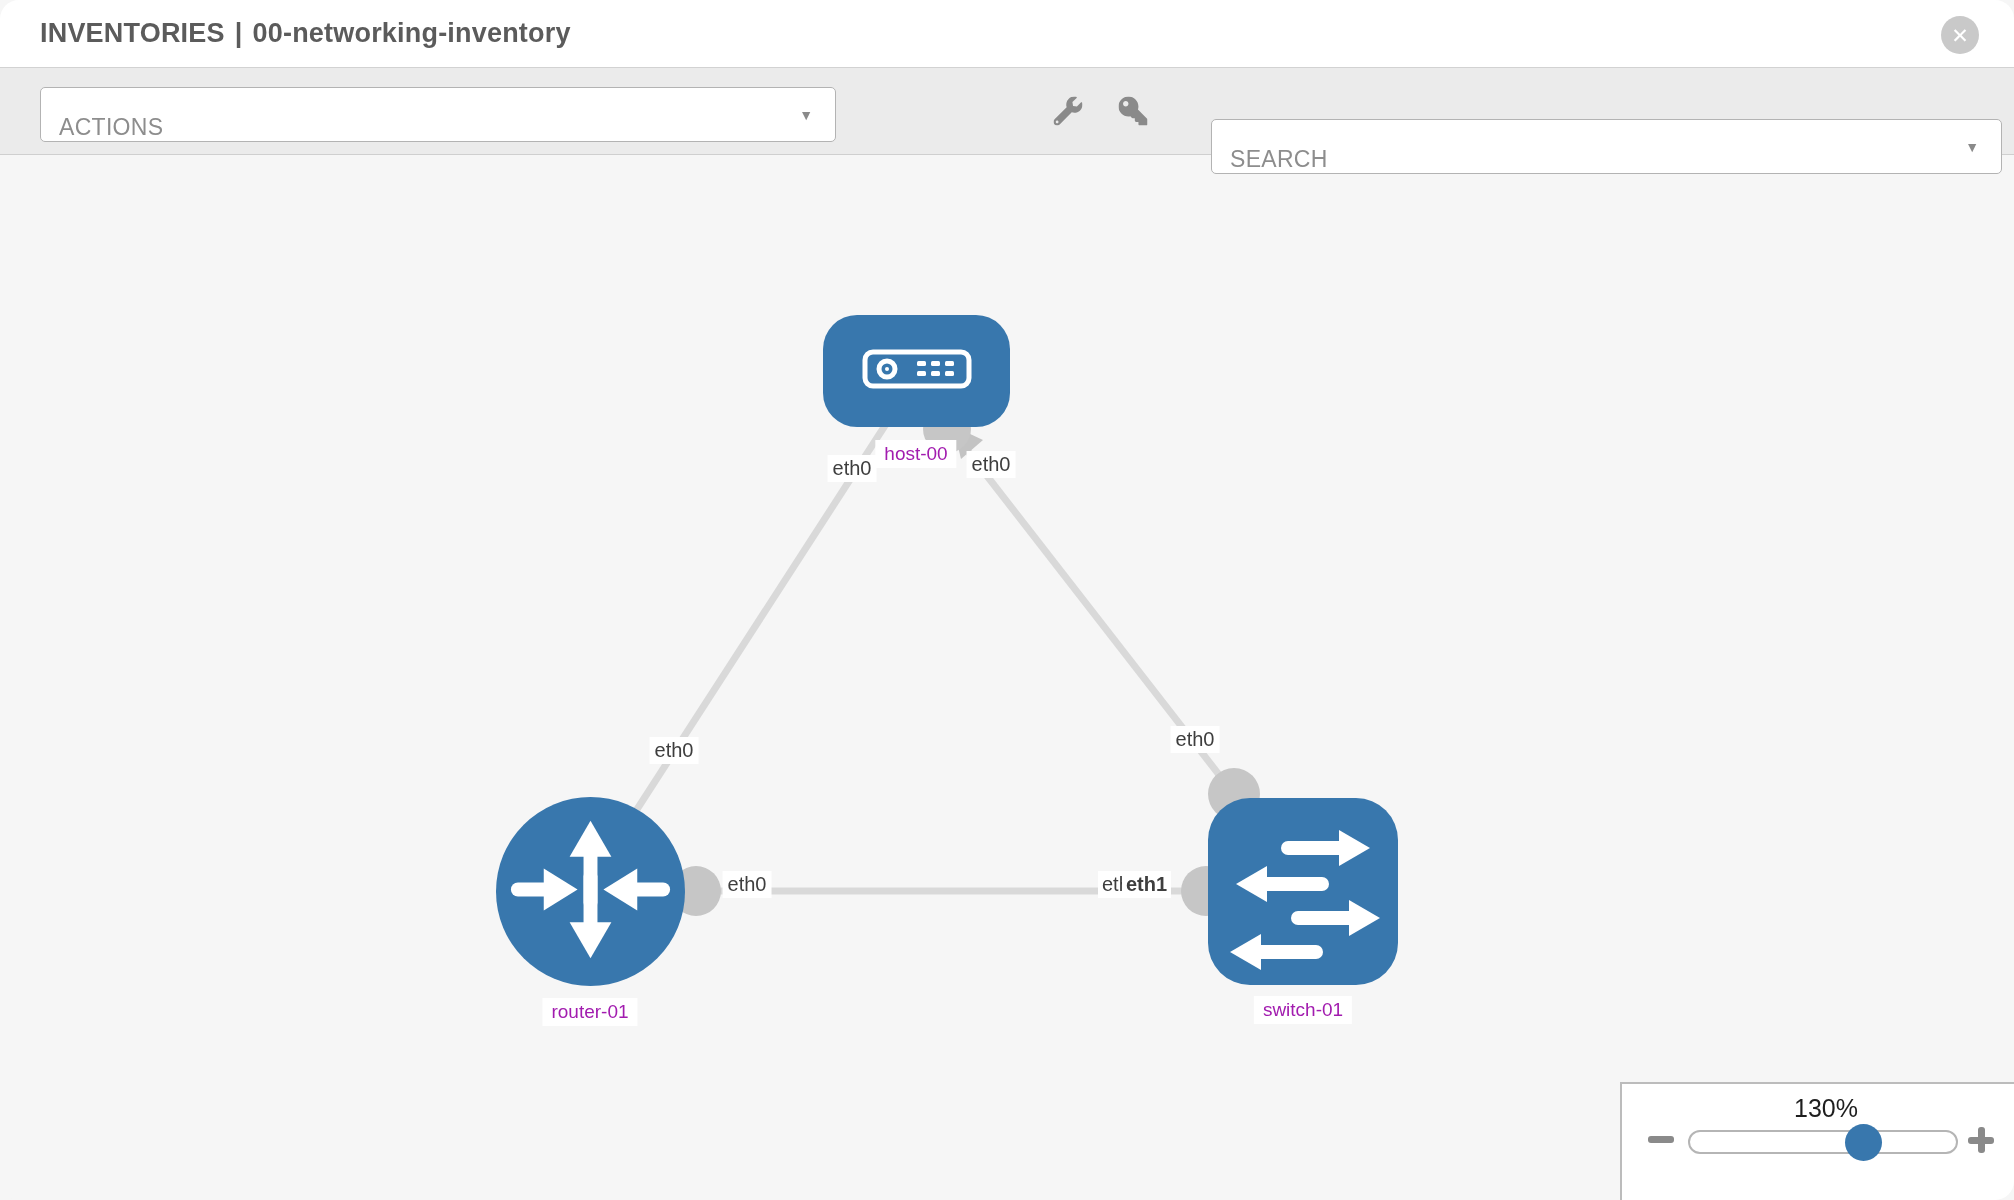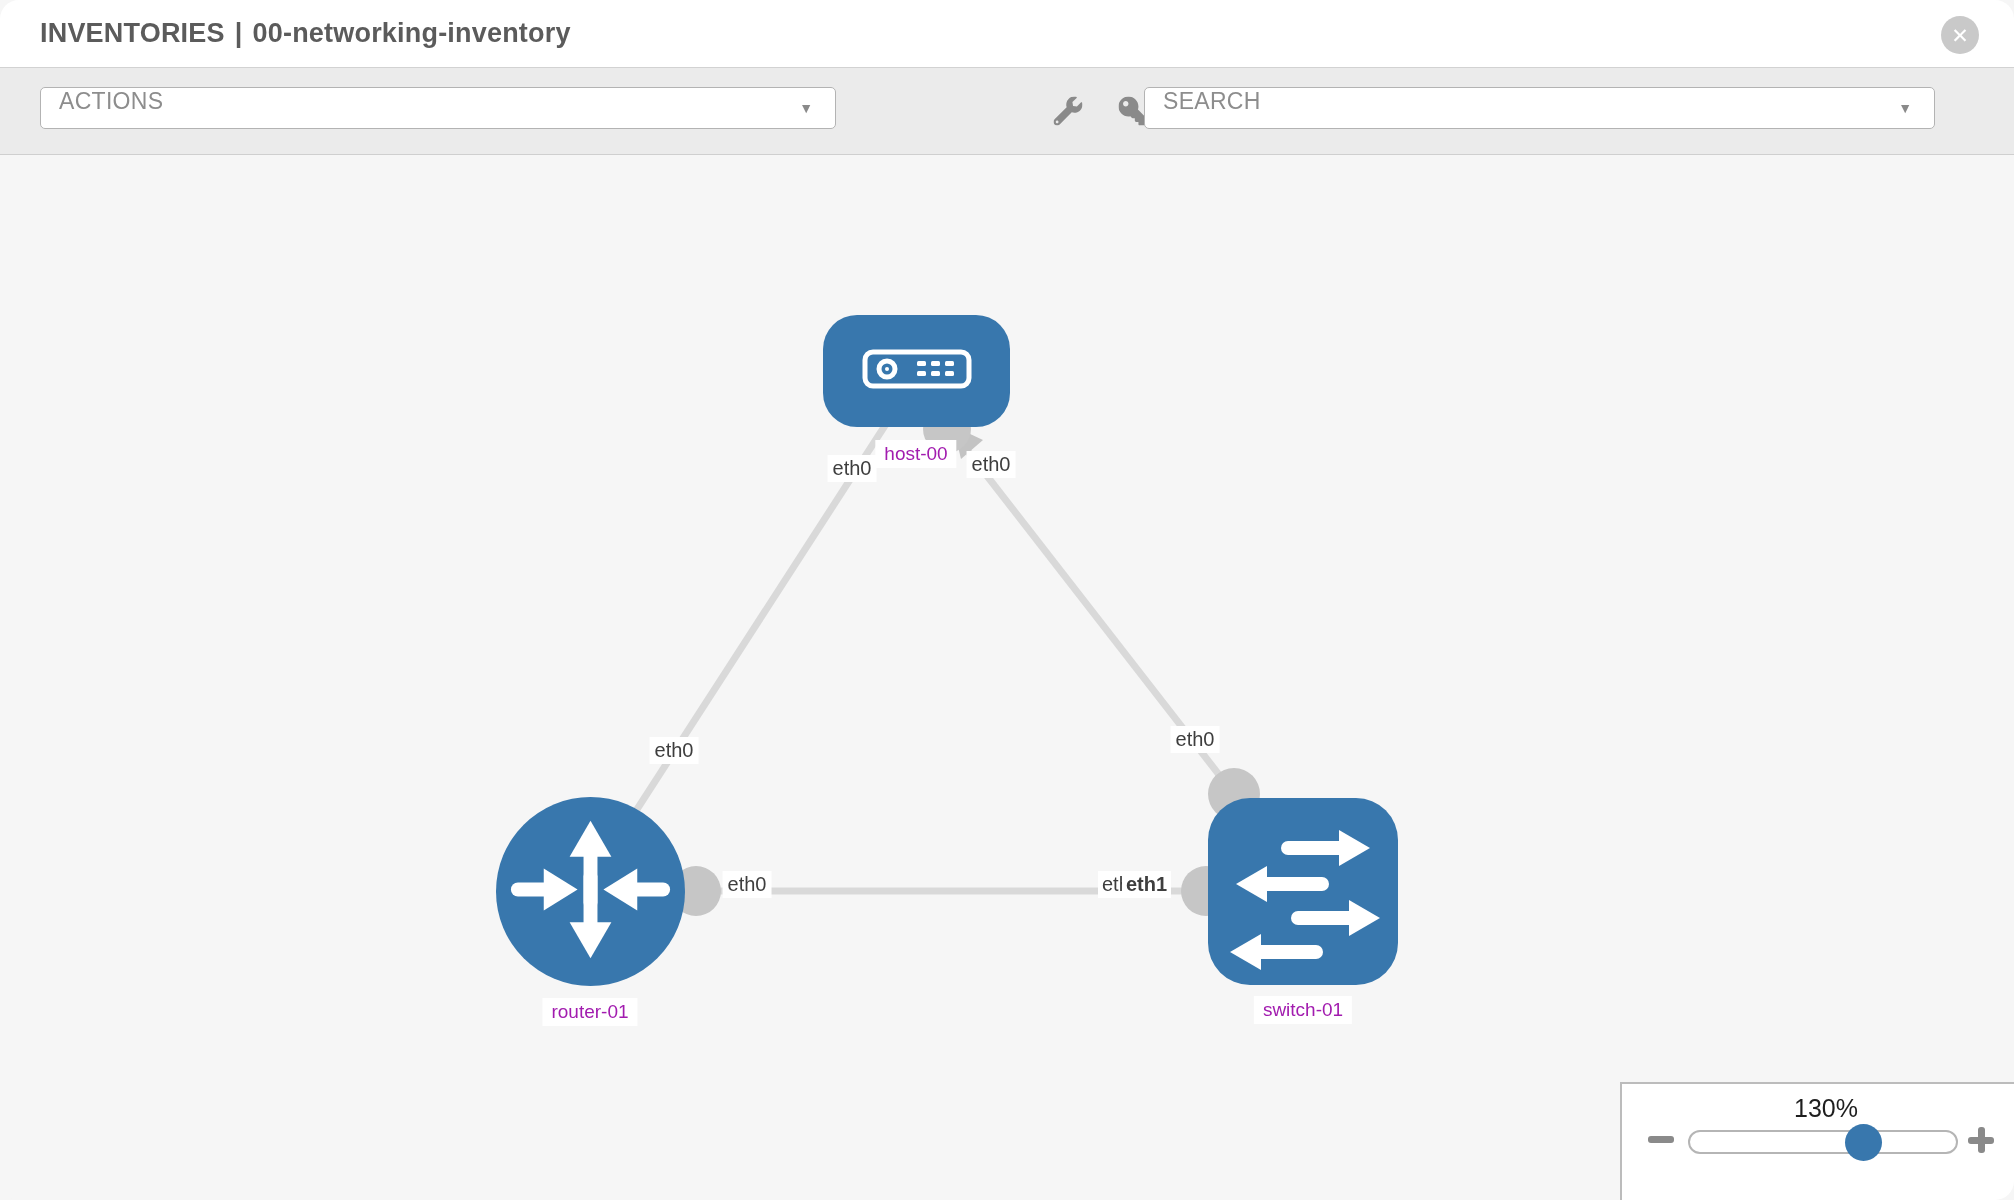--- a/index.html
+++ b/index.html
@@ -12,27 +12,27 @@
           display:flex;align-items:center;z-index:6;}
   .title{margin-left:40px;font-size:27px;font-weight:bold;color:#5b5b5b;letter-spacing:.2px;}
   .title .sep{margin:0 10px;color:#5b5b5b;}
   .close-btn{position:absolute;left:1941px;top:16px;width:38px;height:38px;border-radius:50%;
              background:#c9c9c9;display:flex;align-items:center;justify-content:center;cursor:pointer;}
   .close-btn span{color:#ffffff;font-size:21px;font-weight:bold;line-height:1;}
 
   
   .toolbar{position:absolute;left:0;top:67px;width:2014px;height:88px;background:#ebebeb;
            border-top:1px solid #d2d2d2;border-bottom:1px solid #cfcfcf;z-index:6;box-sizing:border-box;}
-  .select-box{position:absolute;top:19px;height:42px;background:#ffffff;border:1px solid #b3b3b3;
-              border-radius:5px;box-sizing:border-box;display:flex;align-items:flex-start;cursor:pointer;}
+  .select-box{position:absolute;top:19px;height:55px;background:#ffffff;border:1px solid #b3b3b3;
+              border-radius:5px;box-sizing:border-box;display:flex;align-items:flex-end;cursor:pointer;}
   .select-box .sel-label{margin-left:18px;font-size:23px;color:#8d8d8d;letter-spacing:.3px;}
   .select-box .caret{position:absolute;right:22px;top:50%;transform:translateY(-50%);
                      font-size:14px;color:#8a8a8a;}
   .actions-box{left:40px;width:796px;}
-  .search-box{left:1144px;width:791px;}
+  .search-box{left:1211px;width:791px;margin-top:32px;}
   .tool-icon{position:absolute;top:50%;transform:translate(-50%,-50%);cursor:pointer;line-height:0;}
   .tool-icon svg{fill:#8a8a8a;}
 
   
   .canvas{position:absolute;left:0;top:156px;width:2014px;height:1044px;background:#f6f6f6;z-index:1;}
   #links-svg{position:absolute;left:0;top:0;z-index:1;}
 
   .node{position:absolute;background:#3877ad;z-index:2;display:flex;align-items:center;
         justify-content:center;cursor:pointer;}
   .node-host{left:823px;top:315px;width:187px;height:112px;border-radius:34px;}

